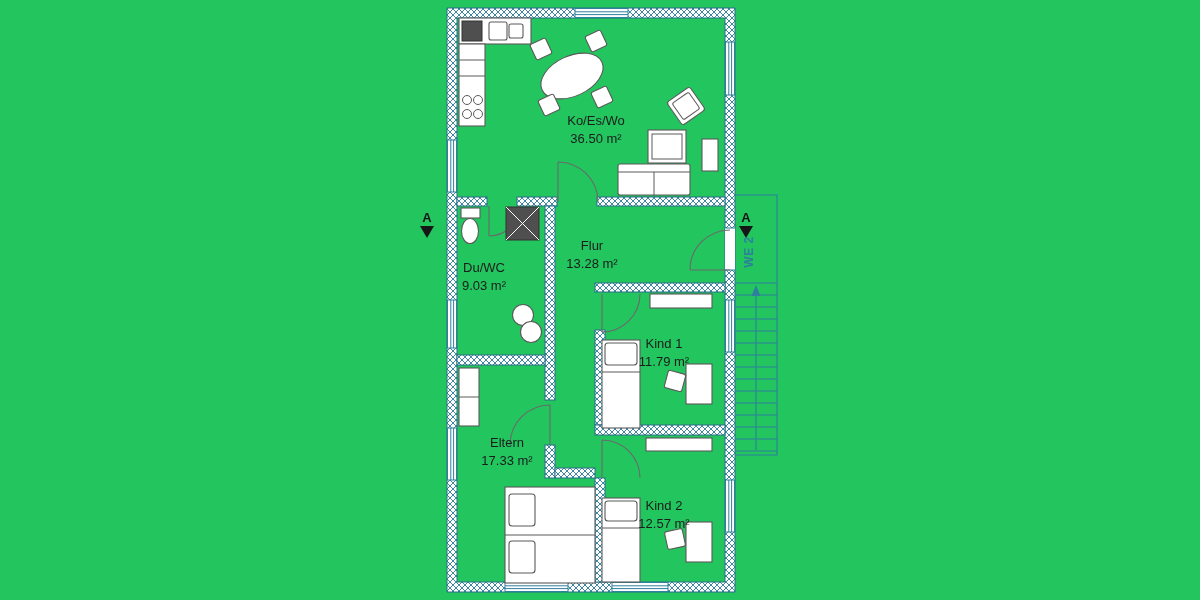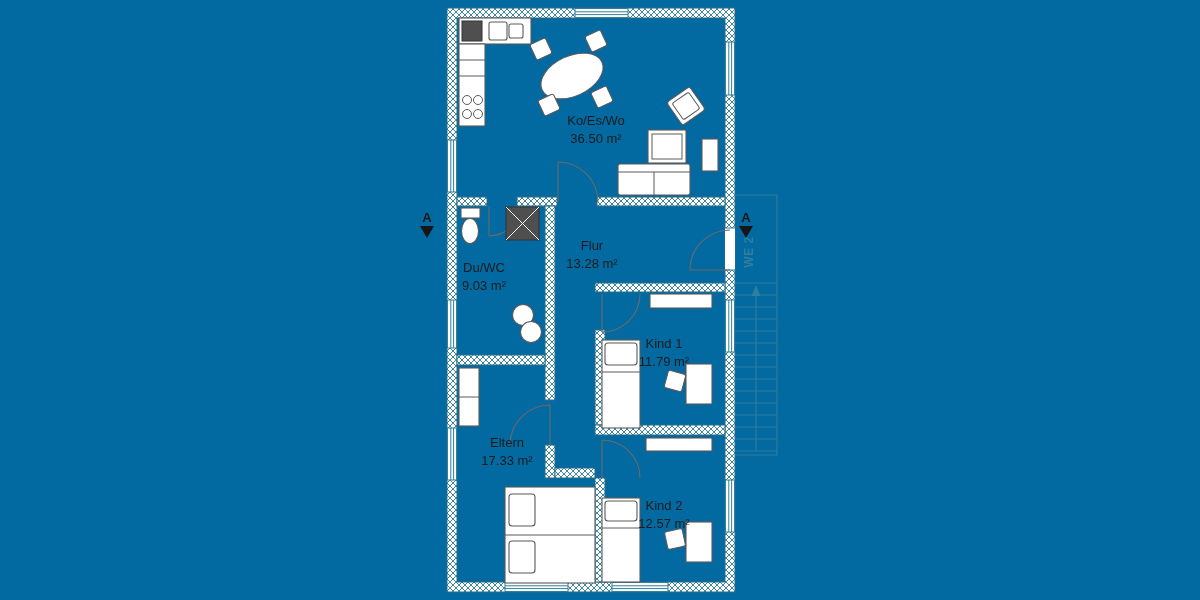--- a/index.html
+++ b/index.html
@@ -1,16 +1,16 @@
 <!DOCTYPE html>
 <html><head>
 <meta charset="utf-8">
 <style>
   html,body { margin:0; padding:0; background:#ffffff; }
-  .stage { position:relative; width:1200px; height:600px; background:#0369a1; overflow:hidden;
+  .stage { position:relative; width:1200px; height:600px; background:#22c55e; overflow:hidden;
            font-family:"Liberation Sans", sans-serif; }
   svg { position:absolute; left:0; top:0; }
   .wall   { fill:url(#hatch); stroke:#2a6e88; stroke-width:1; }
   .win    { stroke:#2f7f9e; stroke-width:1; fill:none; }
   .door   { stroke:#6a6a6a; stroke-width:1.1; fill:none; }
   .furn   { stroke:#5a5a5a; stroke-width:1.1; fill:#ffffff; }
   .furnline { stroke:#5a5a5a; stroke-width:1; fill:none; }
   .dark   { fill:#4f4f4f; stroke:#333333; stroke-width:1; }
   .stair  { stroke:#2f7f9e; stroke-width:1.1; fill:none; }
   .room-name, .room-area { font-family:"Liberation Sans",sans-serif; font-size:13px; fill:#1c1c1c; text-anchor:middle; }

